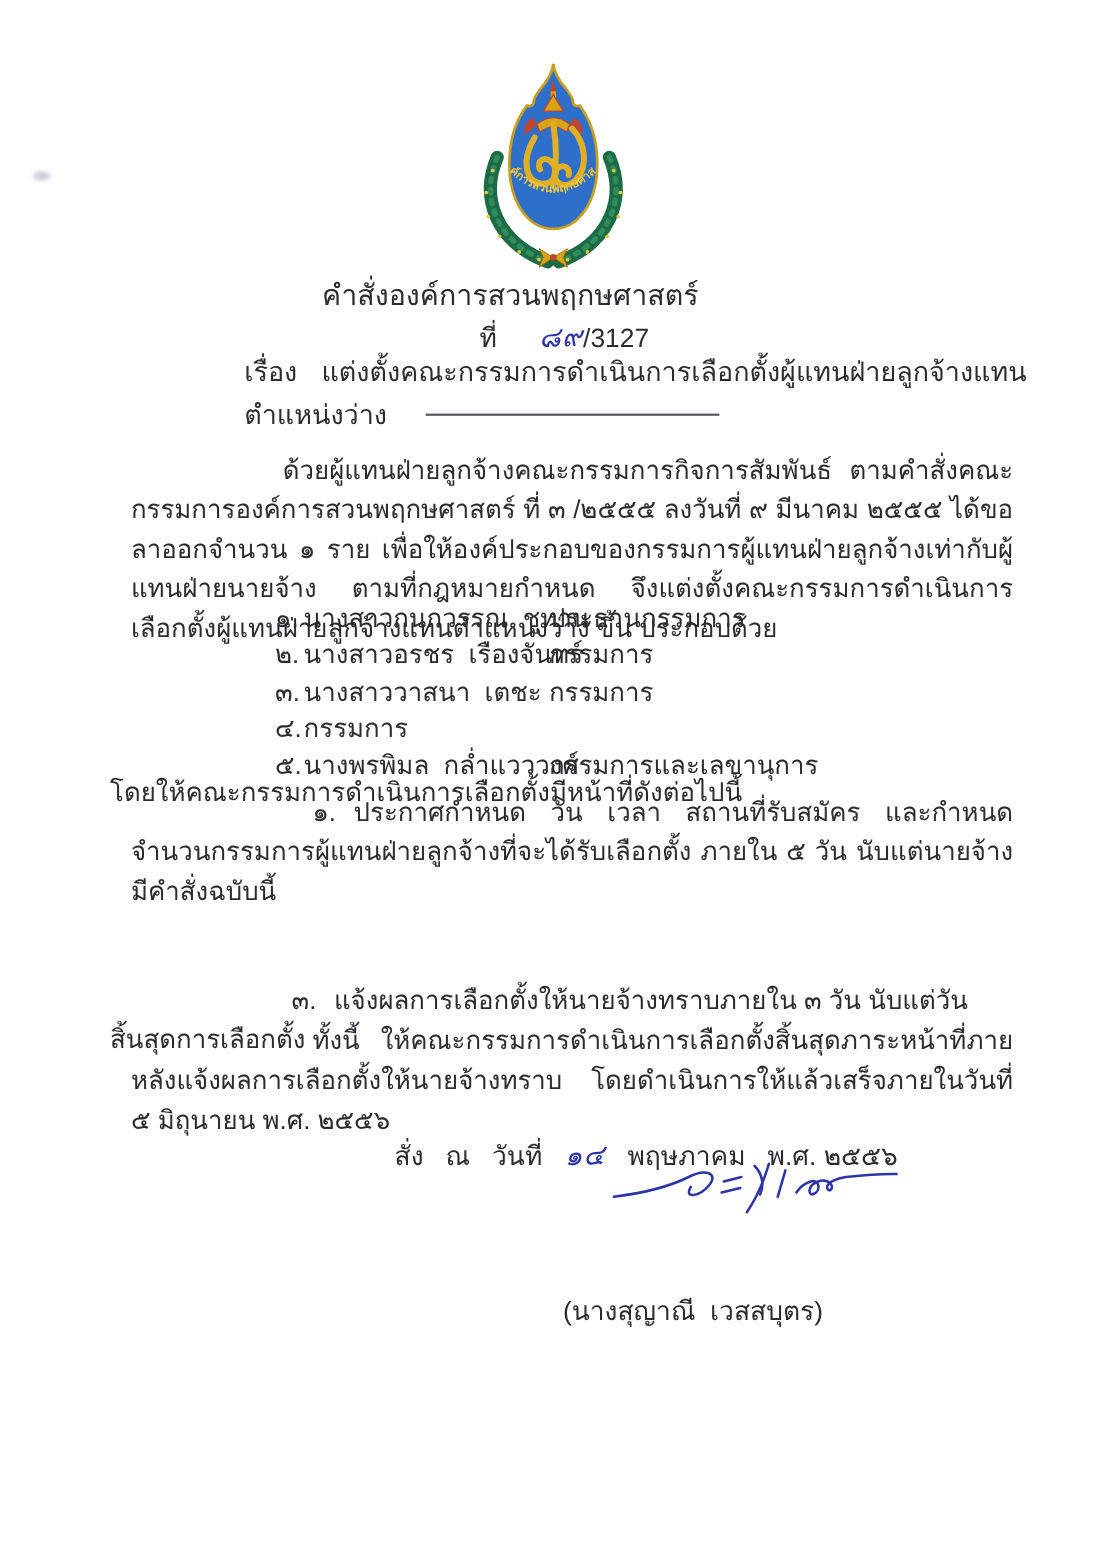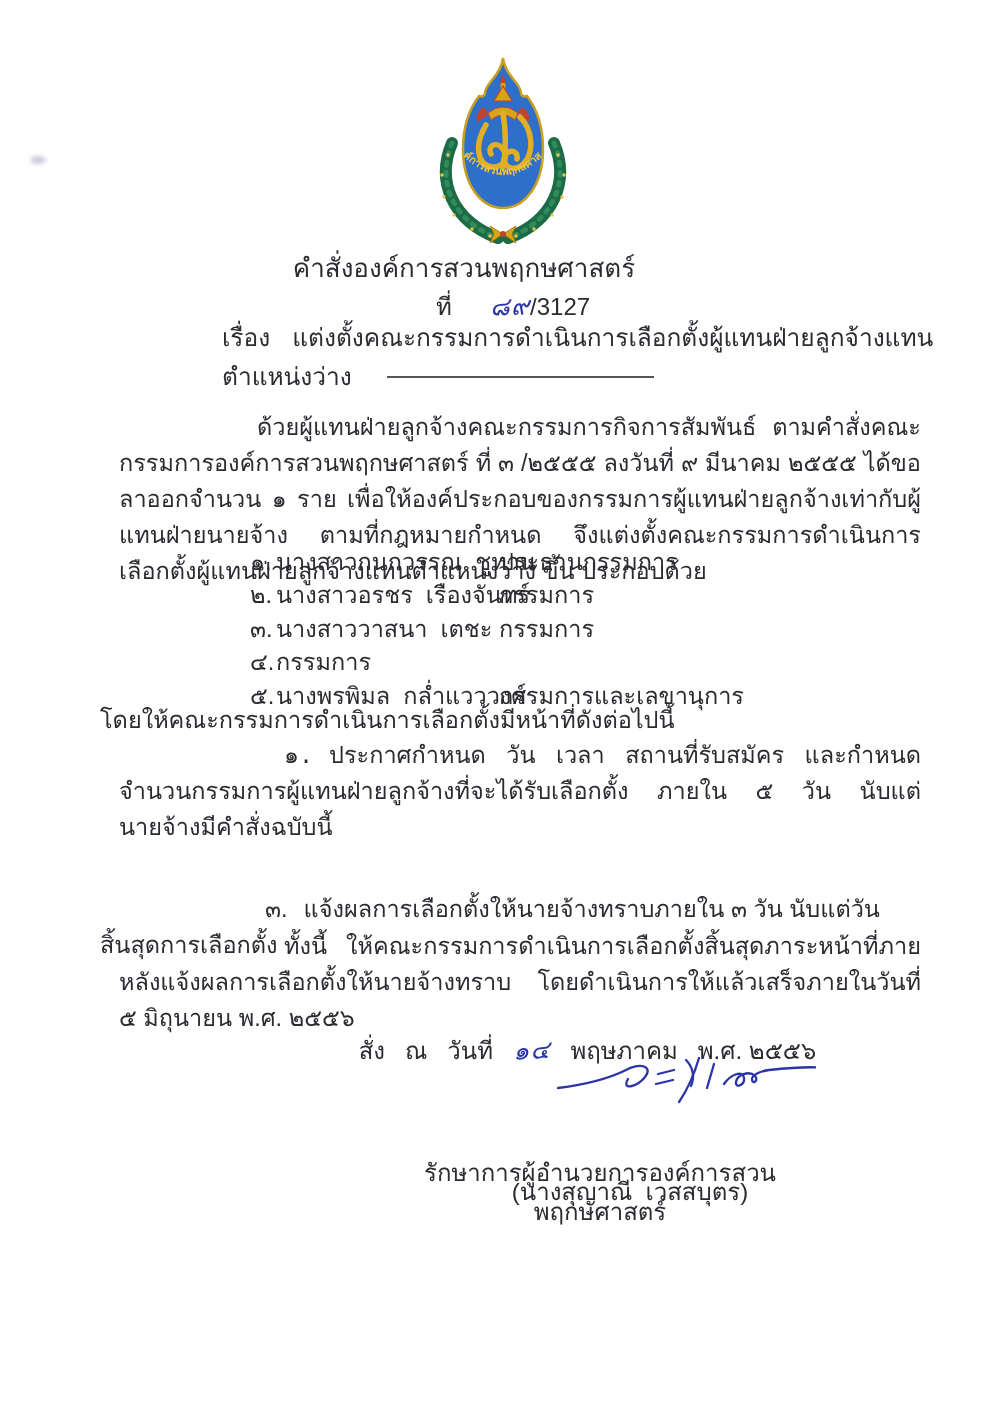--- a/index.html
+++ b/index.html
@@ -130,21 +130,21 @@
     </div>
     <div class="committee-row">
       <span class="c-no">๕.</span>
       <span class="c-name">นางพรพิมล  กล่ำแวววงศ์</span>
       <span class="c-role">กรรมการและเลขานุการ</span>
     </div>
   </div>
 
   <p class="abs body-text" style="left:100px;top:702px;width:802px;">โดยให้คณะกรรมการดำเนินการเลือกตั้งมีหน้าที่ดังต่อไปนี้</p>
 
-  <p class="abs body-text justify indent165" style="left:100px;top:739px;width:802px;font-family:Liberation Mono, monospace;">
+  <p class="abs body-text justify indent165" style="left:100px;top:720px;width:802px;">
     <span class="duty-no">๑.</span><span>ประกาศกำหนด วัน เวลา สถานที่รับสมัคร และกำหนดจำนวนกรรมการผู้แทนฝ่ายลูกจ้างที่จะได้รับเลือกตั้ง ภายใน ๕ วัน นับแต่นายจ้างมีคำสั่งฉบับนี้</span>
   </p>
 
 
   <p class="abs body-text indent165" style="left:100px;top:891px;width:802px;">
     <span class="duty-no">๓.</span><span>แจ้งผลการเลือกตั้งให้นายจ้างทราบภายใน ๓ วัน นับแต่วันสิ้นสุดการเลือกตั้ง</span>
   </p>
 
   <p class="abs body-text justify indent165" style="left:100px;top:928px;width:802px;">ทั้งนี้ ให้คณะกรรมการดำเนินการเลือกตั้งสิ้นสุดภาระหน้าที่ภายหลังแจ้งผลการเลือกตั้งให้นายจ้างทราบ โดยดำเนินการให้แล้วเสร็จภายในวันที่ ๕ มิถุนายน พ.ศ. ๒๕๕๖</p>
 
@@ -160,15 +160,14 @@
         <path d="M104,32 l17,-4"></path>
         <path d="M134,8 c7,7 9,17 5,26"></path>
         <path d="M147,6 c-5,17 -11,31 -20,44"></path>
         <path d="M162,12 l-7,24"></path>
         <path d="M172,32 c7,-10 19,-14 20,-6 c1,7 -9,11 -8,4 c1,-7 13,-12 19,-6 c4,4 -2,9 -3,4 c-1,-5 9,-9 17,-10 c28,-3 48,-3 56,-2"></path>
       </g>
     </svg>
   </div>
 
   <div class="abs pre" style="left:400px;top:1172px;width:460px;text-align:center;font-size:24px;">(นางสุญาณี  เวสสบุตร)</div>
-  <div class="abs" style="left:360px;top:1153px;width:480px;text-align:center;font-size:24px;">รักษาการผู้อำนวยการองค์การสวนพฤกษศาสตร์</div>
 
 </div>
 
 </body></html>

